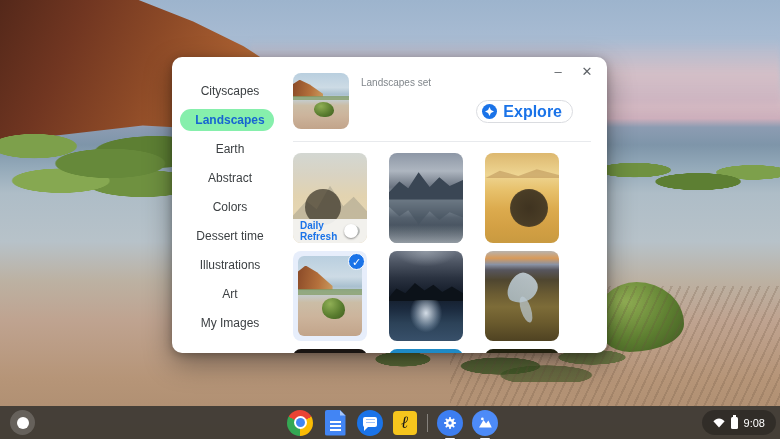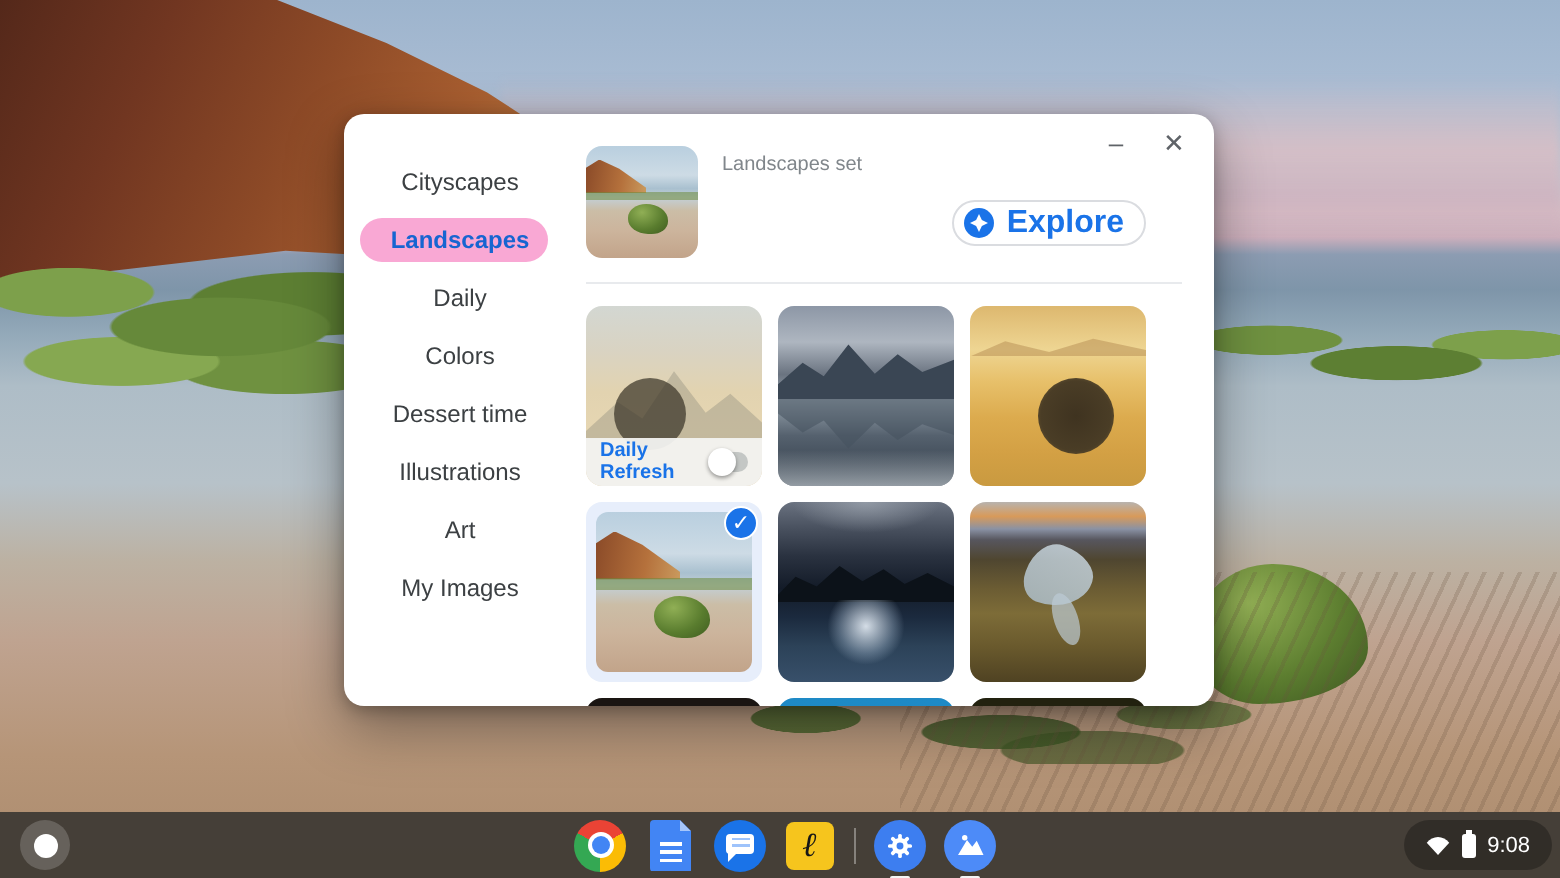--- a/index.html
+++ b/index.html
@@ -48,37 +48,37 @@
   
   .window { position:absolute; left:172px; top:57px; width:435px; height:296px;
     background:#fff; border-radius:10px; overflow:hidden; display:flex;
     box-shadow:0 10px 28px rgba(0,0,0,.38), 0 2px 8px rgba(0,0,0,.25); }
   .win-controls { position:absolute; top:6px; right:12px; display:flex; gap:13px; z-index:5; }
   .win-btn { color:#5f6368; font-size:13px; line-height:18px; width:16px; text-align:center; cursor:default; }
 
   .sidebar { width:112px; padding-top:16px; flex:none; }
   .side-item { margin:7px 10px 7px 8px; padding:4px 4px 4px 10px; font-size:12px;
     color:#3c4043; border-radius:12px; white-space:nowrap;text-align:center; }
-  .side-item.selected { background:#f9a8d4; color:#1765d1; font-weight:bold; }
+  .side-item.selected { background:#86efac; color:#1765d1; font-weight:bold; }
 
   .content { position:relative; flex:1; padding:16px 16px 0 9px; }
   .header { display:flex; }
   .thumb { width:56px; height:56px; border-radius:8px; overflow:hidden; position:relative; flex:none; }
   .header-text { margin-left:12px; padding-top:4px; }
   .currently { font-size:10px; color:#80868b; }
   .photo-title { font-size:13px; font-weight:bold; color:#202124; margin-top:5px; }
   .explore-btn { position:absolute; top:43px; right:34px; height:23px; display:flex; align-items:center;
     border:1px solid #dadce0; border-radius:12px; background:#fff; padding:0 10px 0 5px; }
   .exp-badge { width:15px; height:15px; border-radius:50%; background:#1a73e8;
     display:flex; align-items:center; justify-content:center; margin-right:6px; }
   .explore-label { color:#1a73e8; font-size:16px; font-weight:bold; }
   .divider { border-top:1px solid #e8eaed; margin:12px 0 11px; }
 
   .grid { display:grid; grid-template-columns:repeat(3, 88px); gap:8px; }
-  .tile { width:88px; height:90px; border-radius:8px; overflow:hidden; position:relative; }
+  .tile { width:74px; height:90px; border-radius:8px; overflow:hidden; position:relative; }
   .tile.selected { background:#e7eefb; padding:5px; }
   .tile.selected .art { border-radius:6px; position:relative; width:100%; height:100%; }
   .art { position:absolute; inset:0; overflow:hidden; }
   .tile.selected .art { position:relative; }
   .shape { position:absolute; }
 
   
   .art-daily { background:linear-gradient(180deg,#d3d7d2 0%,#d9d3c2 25%,#e2d3b0 48%,#e6d6b2 70%,#e2cfa9 100%); }
   .ad-mtn { left:0; right:0; top:28%; height:46%; background:rgba(148,146,128,.42);
     clip-path:polygon(0 90%,18% 55%,32% 75%,50% 18%,68% 68%,82% 45%,100% 80%,100% 100%,0 100%); }
@@ -189,21 +189,22 @@
 
   <div class="window">
     <div class="win-controls">
       <span class="win-btn">–</span>
       <span class="win-btn">✕</span>
     </div>
 
     <div class="sidebar">
       <div class="side-item">Cityscapes</div>
       <div class="side-item selected">Landscapes</div>
-      <div class="side-item">Daily</div>
+      <div class="side-item">Earth</div>
+      <div class="side-item">Abstract</div>
       <div class="side-item">Colors</div>
       <div class="side-item">Dessert time</div>
       <div class="side-item">Illustrations</div>
       <div class="side-item">Art</div>
       <div class="side-item">My Images</div>
     </div>
 
     <div class="content">
       <div class="header">
         <div class="thumb">

